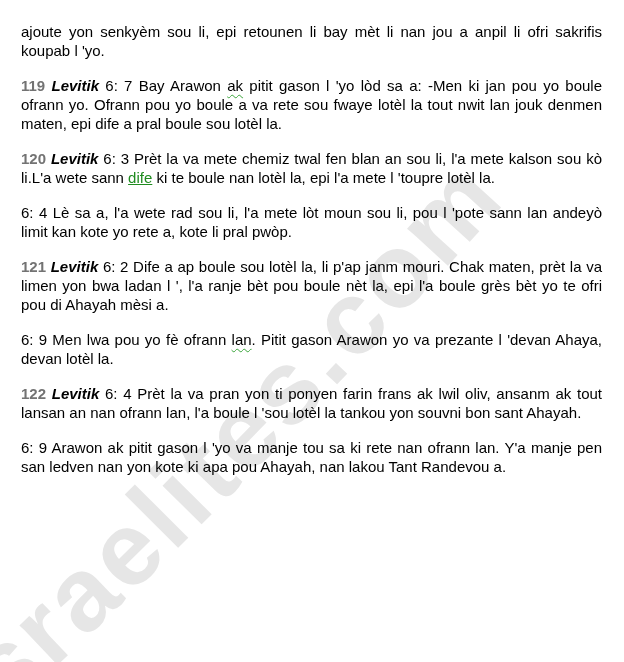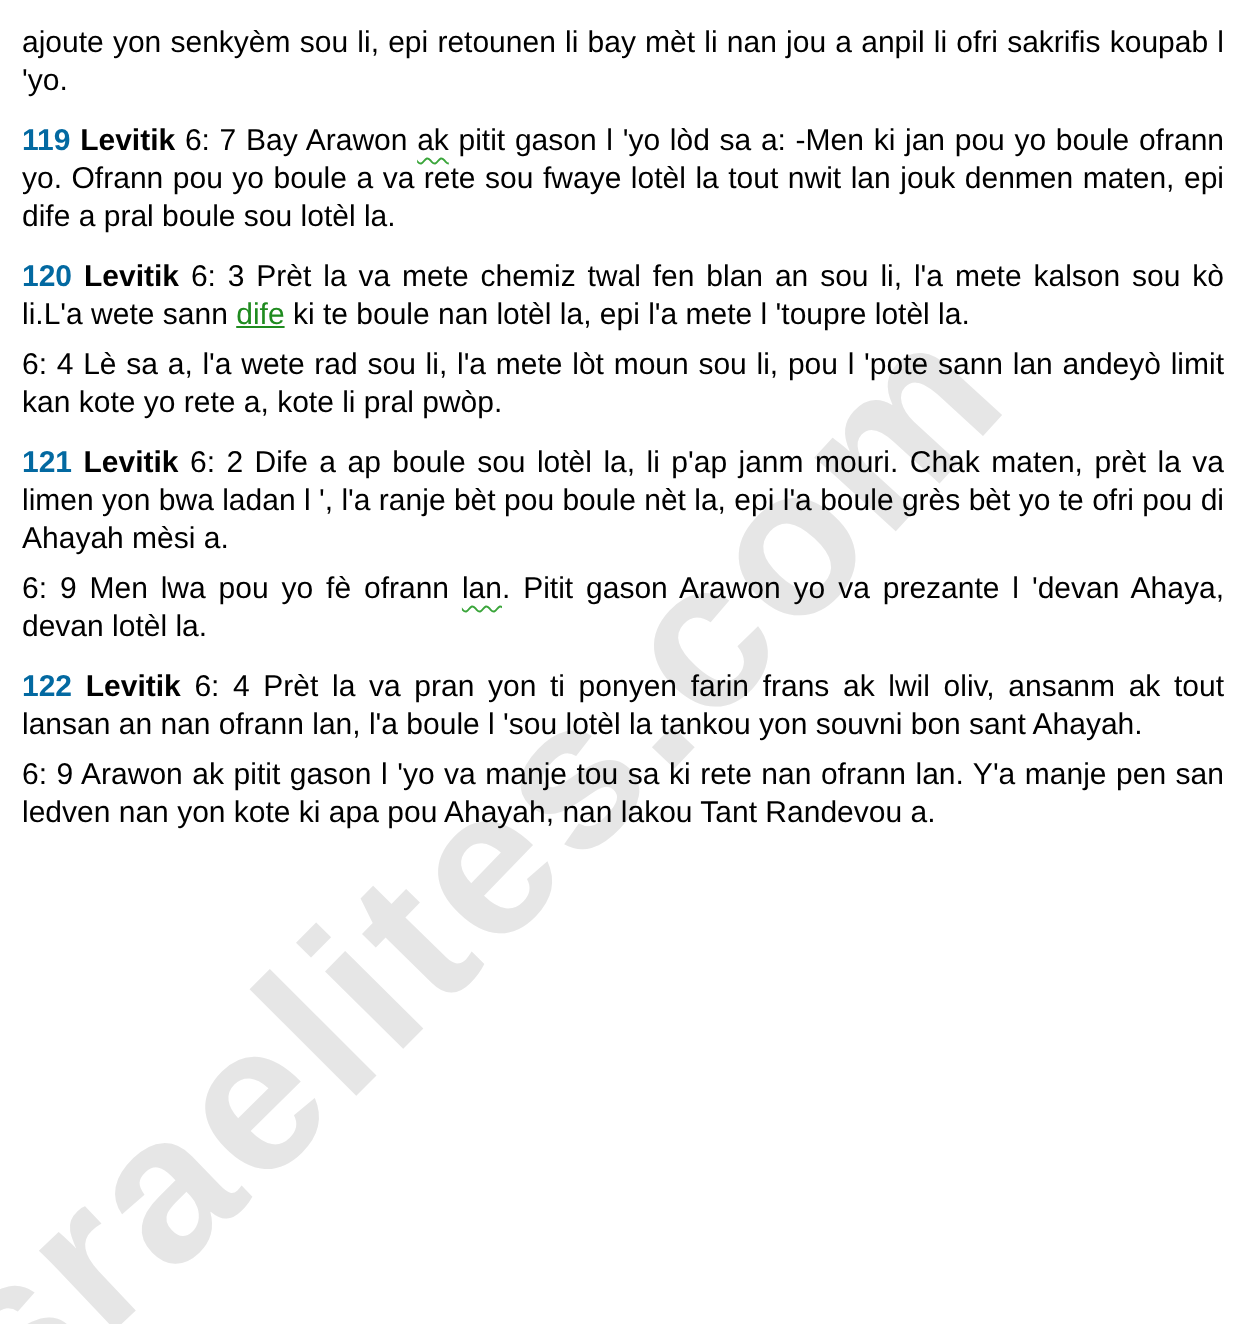--- a/index.html
+++ b/index.html
@@ -26,31 +26,32 @@
   #doc {
     position: relative;
     z-index: 1;
     padding: 6px 6px 0 5px;
     font-size: 15px;
     line-height: 19px;
     color: #000000;
     text-align: justify;
   }
   #doc p {
-    margin: 6px;
+    margin: 16px;
   }
   #doc p.gap {
     margin-top: 11px;
   }
   .num {
-    color: #0369a1;
+    color: #737373;
     font-weight: bold;
   }
   .bold {
     font-weight: bold;
+    font-style: italic;
   }
   .spell {
     text-decoration-line: underline;
     text-decoration-style: wavy;
     text-decoration-color: #3aa53a;
     text-decoration-thickness: 1px;
     text-underline-offset: 3px;
   }
   .green {
     color: #1f8b1f;

